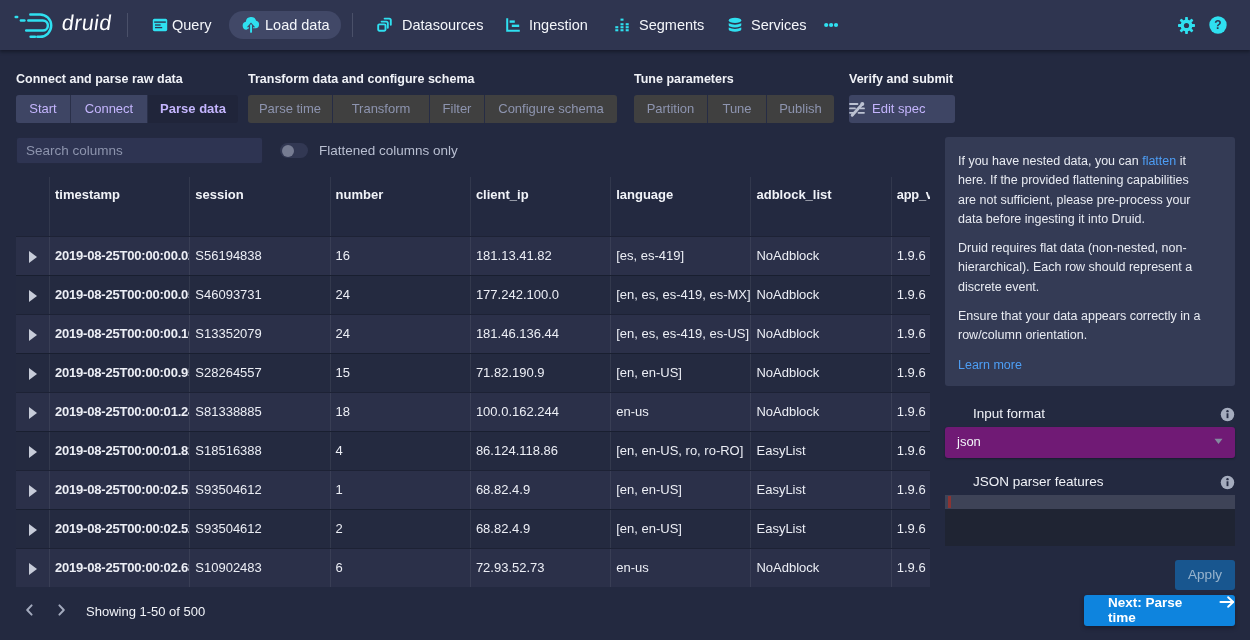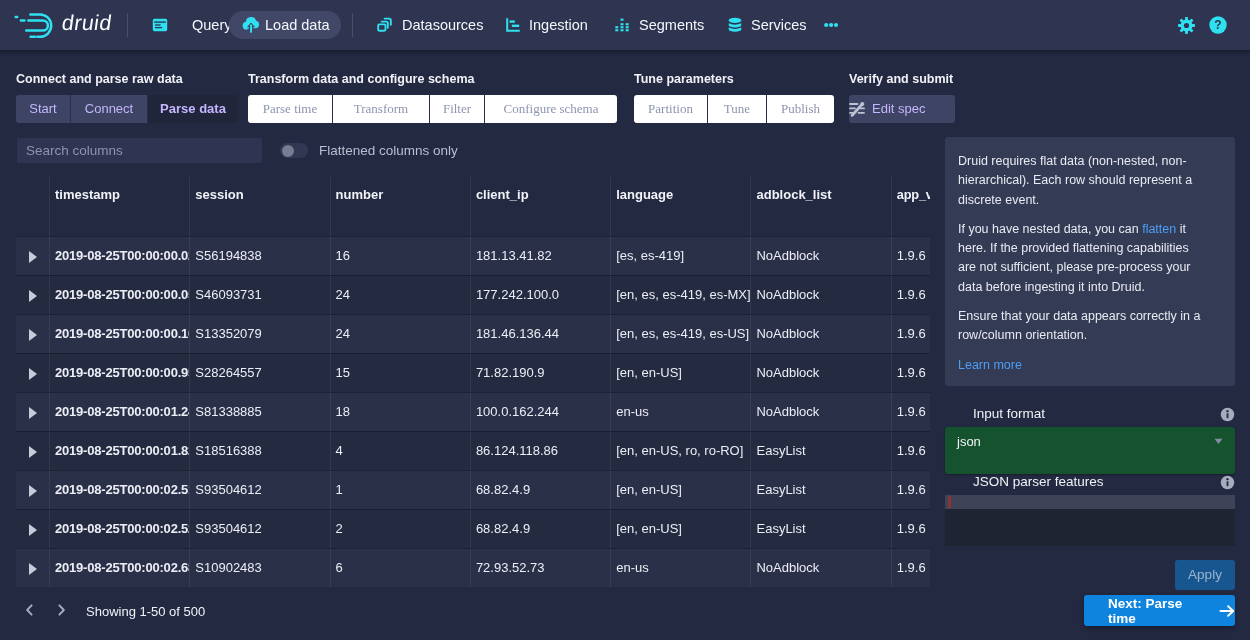--- a/index.html
+++ b/index.html
@@ -14,21 +14,21 @@
 .ntext { position:absolute; top:0; height:50px; line-height:50px; color:#f4f6fa; font-size:14.5px; }
 #wordmark { position:absolute; left:62px; top:11px; color:#fdfdfe; font-size:21.5px; transform:skewX(-8deg); letter-spacing:0.4px; }
 #pill { position:absolute; left:229px; top:11px; width:112px; height:28px; border-radius:14px; background:#414867; }
 
 
 .stitle { position:absolute; top:72px; color:#f0f2f7; font-size:12.5px; font-weight:bold; }
 .bgrp { position:absolute; top:95px; height:28px; display:flex; border-radius:3px; overflow:hidden; }
 .btn { height:28px; line-height:28px; text-align:center; font-size:13px; color:#c4b5fd;
   background:#3e4564; }
 .btn + .btn { border-left:1px solid #2a3049; }
-.btn.dis { background:#ffffff; color:#8d94af;font-family:Liberation Serif, serif; }
+.btn.dis { background:#404040; color:#8d94af; }
 .btn.dis + .btn.dis { border-left:1px solid #262c45; }
 .btn.act { background:#20253a; font-weight:bold; }
 
 
 #search { position:absolute; left:16px; top:137px; width:247px; height:27px; background:#2e3452;
   border-radius:3px; box-shadow:inset 0 0 0 1px rgba(16,22,34,.35); color:#8d94ad; font-size:13.5px;
   line-height:27px; padding-left:10px; }
 #switch { position:absolute; left:280px; top:143px; width:28px; height:15px; border-radius:8px; background:#323853; }
 #knob { position:absolute; left:2px; top:1.5px; width:12px; height:12px; border-radius:50%; background:#767c92; }
 #switchlbl { position:absolute; left:319px; top:137px; height:28px; line-height:28px; color:#b9bfd1; font-size:13.5px; }
@@ -52,30 +52,30 @@
 .pgbtn { position:absolute; top:602px; width:16px; height:16px; }
 #showing { position:absolute; left:86px; top:604px; color:#f1f3f8; font-size:13px; font-weight:normal; }
 
 
 #callout { position:absolute; left:945px; top:137px; width:290px; height:249px; background:#343b55;
   border-radius:3px; padding:15px 13px 0 13px; color:#e8ebf2; font-size:12.5px; line-height:19.3px; }
 #callout p { margin-bottom:10px; }
 a.lnk { color:#4d9ef5; text-decoration:none; }
 .plabel { position:absolute; left:973px; color:#f0f2f7; font-size:13.5px; }
 .pinfo { position:absolute; left:1220px; }
-#select { position:absolute; left:945px; top:427px; width:290px; height:47px; background:#14532d;
+#select { position:absolute; left:945px; top:427px; width:290px; height:31px; background:#701a75;
   border-radius:3px; color:#f2f4f9; font-size:13px; line-height:29px; padding-left:12px;
   box-shadow:0 1px 2px rgba(10,13,22,.4); }
 #editor { position:absolute; left:945px; top:495px; width:290px; height:51px; background:#1f2433; }
 #actline { position:absolute; left:0; top:0; width:290px; height:14px; background:#3e4357; }
 #caret { position:absolute; left:3px; top:1px; width:2.5px; height:12px; background:#8a3433; }
 #apply { position:absolute; left:1175px; top:560px; width:60px; height:30px; border-radius:3px;
   background:rgba(14,132,222,.5); color:rgba(255,255,255,.55); font-size:13.5px; text-align:center; line-height:30px; }
 #next { position:absolute; left:1084px; top:595px; width:151px; height:31px; border-radius:3px;
-  background:#0e84de; color:#fff; font-size:13.5px; font-weight:bold; display:flex; align-items:center;
+  background:#0e84de; color:#fff; font-size:13.5px; font-weight:bold; display:flex; align-items:flex-start;
   justify-content:center; box-shadow:0 2px 4px rgba(10,13,22,.4);padding-left:24px; }
 </style></head>
 <body>
 <div id="app">
 
 <div id="nav">
   <svg width="110" height="46" viewBox="0 0 110 46" style="position:absolute;left:10px;top:2px">
 <g fill="none" stroke="#2fe0f0" stroke-width="2.5" stroke-linecap="round">
 <path d="M20.3 12.4 h9.7 a11.2 11.2 0 0 1 0 22.4 h-2.7"></path>
 <path d="M18.3 18.4 h14.5 a5.1 5.1 0 0 1 0 10.2 h-16.6"></path>
@@ -85,21 +85,21 @@
 </g>
       </svg>
   <span id="wordmark">druid</span>
   <div class="nsep" style="left:127px"></div>
   <svg class="nicon" style="left:152px;top:17px" width="16" height="16" viewBox="0 0 16 16">
         <rect x="0.8" y="1.8" width="14.4" height="12.4" rx="1.6" fill="#2fe0f0"></rect>
 <line x1="2.2" y1="5.1" x2="13.8" y2="5.1" stroke="#2f3550" stroke-width="1.4"></line>
 <line x1="3" y1="8" x2="8.6" y2="8" stroke="#2f3550" stroke-width="1.3"></line>
 <line x1="3" y1="10.6" x2="10.2" y2="10.6" stroke="#2f3550" stroke-width="1.3"></line>
       </svg>
-      <span class="ntext" style="left:192px">Query</span>
+      <span class="ntext" style="left:172px">Query</span>
   <div id="pill"></div>
   <svg class="nicon" style="left:242px;top:16px" width="18" height="18" viewBox="0 0 16 16">
         <path d="M3.9 12.2 a3.6 3.6 0 0 1 -0.5 -7.1 a4.7 4.7 0 0 1 9.2 -0.8 a3.3 3.3 0 0 1 -0.4 6.5 l-2.4 0.00 l0 -0.9 l1.9 0 l-3.7 -4.2 l-3.7 4.2 l1.9 0 l0 0.9 z" fill="#2fe0f0"></path>
 <rect x="7.2" y="7.6" width="1.7" height="7.2" fill="#2fe0f0"></rect>
       </svg>
       <span class="ntext" style="left:265px">Load data</span>
   <div class="nsep" style="left:352px"></div>
   <svg class="nicon" style="left:377px;top:17px" width="16" height="16" viewBox="0 0 16 16">
         <g fill="none" stroke="#2fe0f0" stroke-width="1.9" stroke-linecap="round" stroke-linejoin="round">
 <path d="M7.6 1.6 h4.6 a1.6 1.6 0 0 1 1.6 1.6 v4.6"></path>
@@ -313,22 +313,22 @@
 
 <div class="pgbtn" style="left:22px"><svg width="16" height="16" viewBox="0 0 16 16">
         <polyline points="9.6,3.4 5.2,8 9.6,12.6" fill="none" stroke="#a3aabd" stroke-width="2" stroke-linecap="round" stroke-linejoin="round"></polyline>
       </svg></div>
 <div class="pgbtn" style="left:53px"><svg width="16" height="16" viewBox="0 0 16 16">
         <polyline points="6.4,3.4 10.8,8 6.4,12.6" fill="none" stroke="#a3aabd" stroke-width="2" stroke-linecap="round" stroke-linejoin="round"></polyline>
       </svg></div>
 <span id="showing">Showing 1-50 of 500</span>
 
 <div id="callout">
+  <p>If you have nested data, you can <a class="lnk">flatten</a> it<br>here. If the provided flattening capabilities<br>are not sufficient, please pre-process your<br>data before ingesting it into Druid.</p>
   <p>Druid requires flat data (non-nested, non-<br>hierarchical). Each row should represent a<br>discrete event.</p>
-  <p>If you have nested data, you can <a class="lnk">flatten</a> it<br>here. If the provided flattening capabilities<br>are not sufficient, please pre-process your<br>data before ingesting it into Druid.</p>
   <p>Ensure that your data appears correctly in a<br>row/column orientation.</p>
   <a class="lnk">Learn more</a>
 </div>
 
 <span class="plabel" style="top:406px">Input format</span>
 <span class="pinfo" style="top:407px"><svg width="15" height="15" viewBox="0 0 16 16">
         <circle cx="8" cy="8" r="7.2" fill="#a5acbe"></circle>
         <rect x="7" y="6.7" width="2" height="5.2" fill="#262c44"></rect>
         <circle cx="8" cy="4.4" r="1.25" fill="#262c44"></circle>
       </svg></span>

